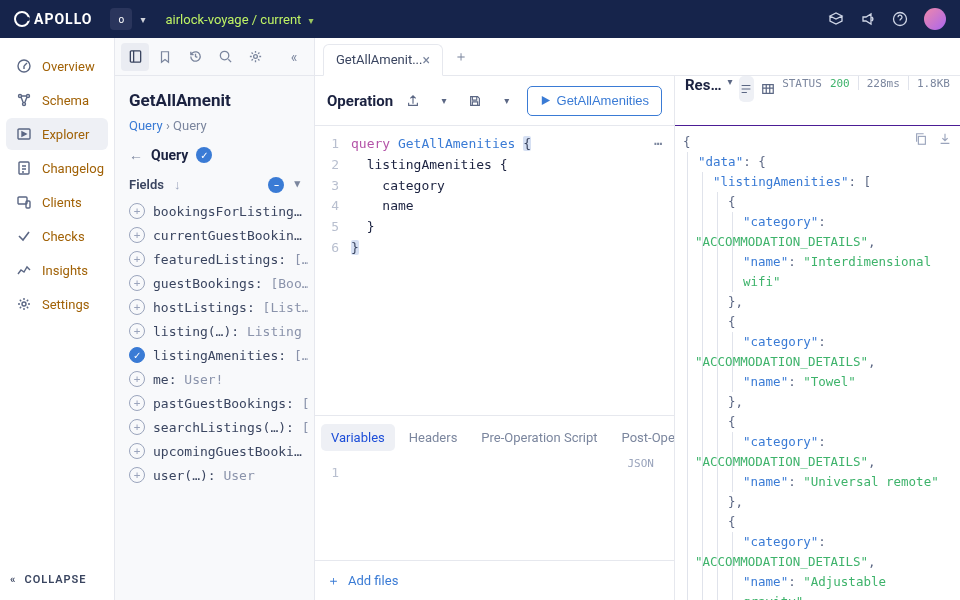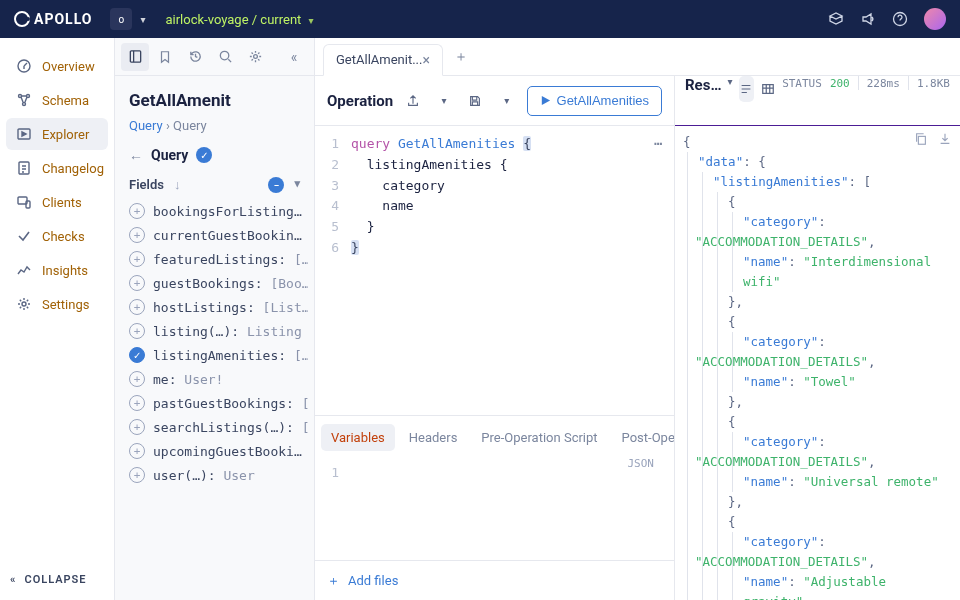--- a/index.html
+++ b/index.html
@@ -51,21 +51,21 @@
 .run svg{fill:#3a7bd5}
 .editor{flex:1;display:flex;font-family:ui-monospace,Menlo,monospace;font-size:13px;line-height:1.6;position:relative}
 .gut{width:32px;text-align:right;color:#b8bfcf;padding:8px 8px 0 0;user-select:none}
 .code{flex:1;padding:8px 8px 0 4px;white-space:pre}
 .kw{color:#b454a8}.nm{color:#3a7bd5}.br{color:#3a4560}
 .hlbr{background:#d6e0f3;border-radius:2px}
 .kebab{position:absolute;right:10px;top:8px;color:#7b869e;letter-spacing:2px;font-weight:700}
 .vars{border-top:1px solid #e6e8ee;height:185px;display:flex;flex-direction:column}
 .vtabs{display:flex;gap:4px;padding:8px 6px 0;font-size:13px;color:#7b869e;overflow:hidden}
 .vtab{padding:6px 10px;border-radius:5px;white-space:nowrap}
-.vtab.active{background:#eef0f5;color:#c2410c}
+.vtab.active{background:#eef0f5;color:#1d4ed8}
 .vbody{flex:1;display:flex;font-family:ui-monospace,Menlo,monospace;font-size:13px;padding-top:6px;position:relative}
 .jsonlbl{position:absolute;right:20px;top:6px;font-size:11px;color:#9aa4bc}
 .addf{border-top:1px solid #e6e8ee;height:40px;display:flex;align-items:center;gap:8px;padding:0 12px;color:#3a7bd5;font-size:13px}
 .rescol{width:285px;display:flex;flex-direction:column}
 .reshdr{height:50px;border-bottom:1px solid #4c1d95;display:flex;align-items:flex-start;padding:0 10px;gap:6px;font-size:12px;color:#5b6784}
 .reshdr h3{font-size:15px;font-weight:700;color:#1b2240}
 .chip{width:26px;height:26px;border-radius:5px;display:flex;align-items:center;justify-content:center;color:#5b6784}
 .chip.active{background:#eef0f5}
 .meta{margin-left:auto;display:flex;gap:8px;align-items:center;font-family:ui-monospace,Menlo,monospace;font-size:11px;color:#7b869e}
 .meta .ok{color:#3eb36b}

